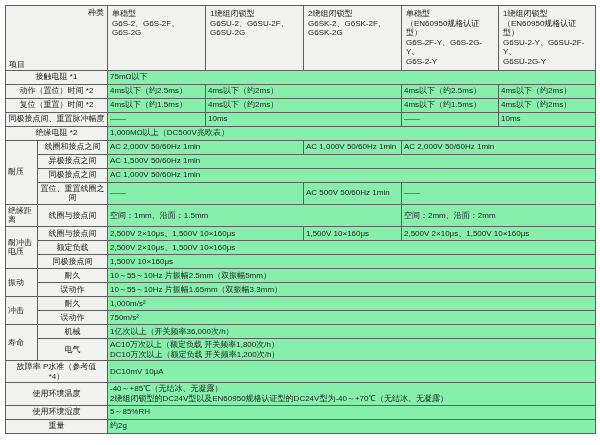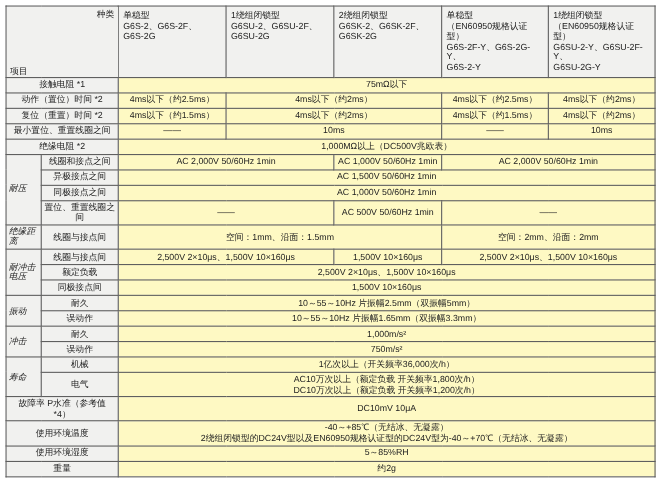--- a/index.html
+++ b/index.html
@@ -1,22 +1,22 @@
 <!DOCTYPE html>
 <html><head>
 <meta charset="utf-8">
 <style>
   html,body{margin:0;padding:0;background:#ffffff;}
   body{width:600px;height:445px;font-family:"Liberation Sans",sans-serif;color:#222;}
   table{border-collapse:collapse;table-layout:fixed;margin:5px 0 0 5px;width:590px;}
   th,td{border:1px solid #5f5f5f;font-size:8px;line-height:1.2;padding:1px 2px;font-weight:normal;vertical-align:middle;box-sizing:border-box;}
   th{background:#f1f1ef;text-align:left;vertical-align:top;padding:3px 4px;}
   td.shade{background:#f1f1ef;text-align:center;}
-  td.value{background:#fef9c3;text-align:center;height:14px;}
-  td.glabel{background:#f1f1ef;text-align:left;font-style:italic;}
+  td.value{background:#86efac;text-align:left;height:14px;}
+  td.glabel{background:#f1f1ef;text-align:left;}
   .corner{position:relative;height:46px;padding:17px 4px;}
   .corner .tr{position:absolute;top:2px;right:3px;}
   .corner .bl{position:absolute;bottom:0;left:3px;}
 </style>
 </head>
 <body>
 
 <table>
   <colgroup>
     <col style="width:32px">
@@ -53,21 +53,21 @@
         <td class="value" colspan="1">4ms以下（约2ms）</td>
       </tr>
       <tr>
         <td class="shade" colspan="2">复位（重置）时间 *2</td>
         <td class="value" colspan="1">4ms以下（约1.5ms）</td>
         <td class="value" colspan="2">4ms以下（约2ms）</td>
         <td class="value" colspan="1">4ms以下（约1.5ms）</td>
         <td class="value" colspan="1">4ms以下（约2ms）</td>
       </tr>
       <tr>
-        <td class="shade" colspan="2">最小置位、重置线圈之间</td>
+        <td class="shade" colspan="2">同极接点间、重置脉冲幅度</td>
         <td class="value" colspan="1">——</td>
         <td class="value" colspan="2">10ms</td>
         <td class="value" colspan="1">——</td>
         <td class="value" colspan="1">10ms</td>
       </tr>
       <tr>
         <td class="shade" colspan="2">绝缘电阻 *2</td>
         <td class="value" colspan="5">1,000MΩ以上（DC500V兆欧表）</td>
       </tr>
       <tr>

